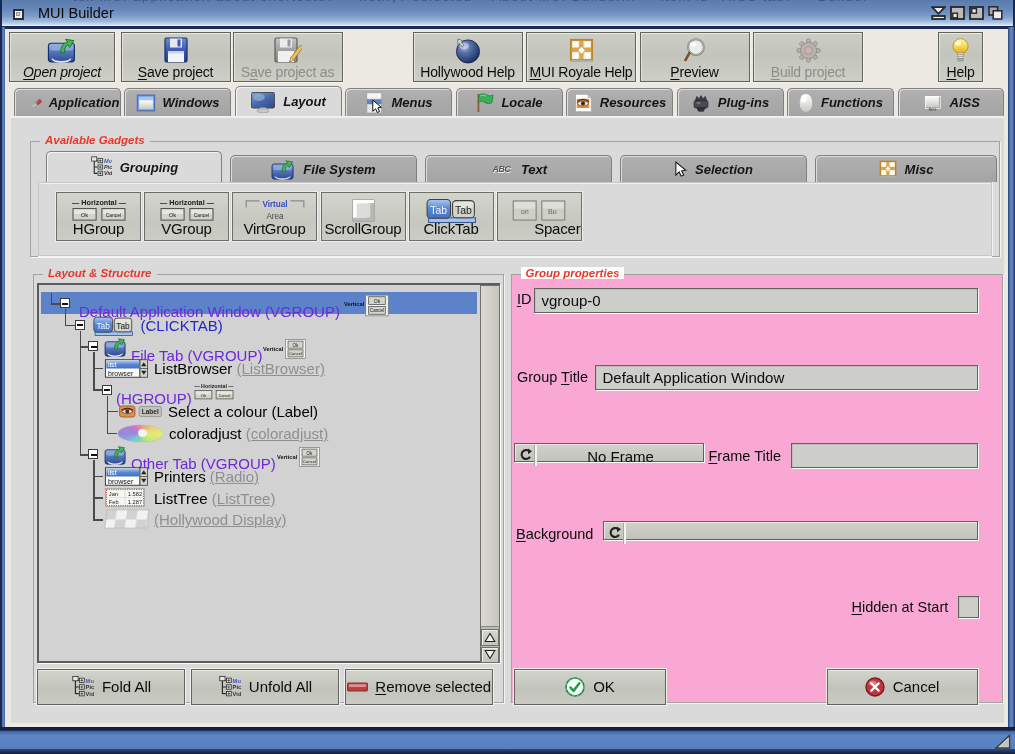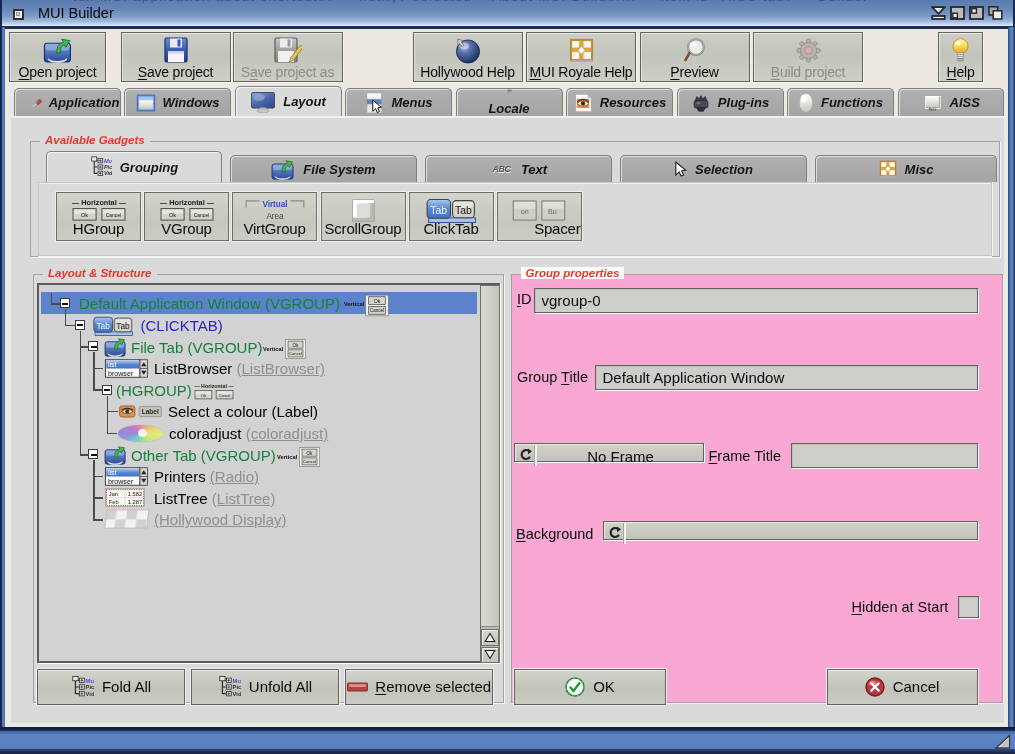--- a/index.html
+++ b/index.html
@@ -41,21 +41,21 @@
 .gbtn .gl { position:absolute; bottom:3px; left:0; right:0; letter-spacing:-0.2px; }
 .gbtn .gi { position:absolute; top:4px; left:0; right:0; height:26px; display:flex; justify-content:center; align-items:center; }
 .field { position:absolute; height:25px; background:#cdcdca; border:1px solid #62625e; box-shadow:1px 1px 0 #fafaf8, inset 1px 1px 0 #bebebb; font-size:15px; color:#0c0c0c; padding:3px 0 0 7px; }
 .flab { position:absolute; font-size:14.5px; color:#0c0c0c; }
 .cycle { position:absolute; height:19px; background:linear-gradient(to bottom,#d2d2ca,#c2c2bc); border:1px solid #60605c; box-shadow:1px 1px 0 #fafaf8, inset 1px 1px 0 #eaeae4; font-size:15px; color:#0c0c0c; }
 .cycic { position:absolute; left:2px; top:1px; width:17px; height:19px; display:flex; align-items:center; justify-content:center; }
 .cycsep { position:absolute; left:20px; top:1px; width:1.5px; height:21px; background:#f2f2ee; box-shadow:-1px 0 0 #a8a8a2; }
 .cyctxt { position:absolute; left:23px; right:0; top:3.5px; text-align:center; }
 .bbtn { position:absolute; height:36px; background:linear-gradient(to bottom,#d2d3cb 0%,#c2c3bb 55%,#cacbc3 100%); border:1px solid #63635d;
   box-shadow:inset 0 1px 0 #ebebe5, 0 0 0 1px #f2f0ea; font-size:15px; color:#0c0c0c; display:flex; align-items:center; justify-content:center; gap:8px; }
-.red { color:#15803d; } .blu { color:#2525c8; } .gry { color:#8f8f8f; text-decoration:underline; }
+.red { color:#6d28d9;margin-top:8px; } .blu { color:#2525c8; } .gry { color:#8f8f8f; text-decoration:underline; }
 .ebox { position:absolute; width:10px; height:10px; background:#fff; border:1px solid #3a3a3a; z-index:3; }
 .ebox:after { content:""; position:absolute; left:1.5px; top:3.5px; width:6px; height:2px; background:#111; }
 .tline { position:absolute; background:#4a4a4a; }
 .sbarrow { position:absolute; left:0; width:19px; height:17px; background:linear-gradient(#d6d6ce,#c4c4bc); border:1px solid #70706a; box-shadow:inset 1px 1px 0 #eeeee8; display:flex; align-items:center; justify-content:center; }
 </style>
 </head>
 <body>
 <svg width="0" height="0" style="position:absolute">
 <defs>
 <linearGradient id="gdrv" x1="0" y1="0" x2="0" y2="1">
@@ -367,21 +367,21 @@
   </svg>
 <svg class="abs wgad" style="left:969px" viewBox="0 0 15 14">
     <rect x="1" y="1" width="13" height="12" fill="#bcbcbc" stroke="#26262a" stroke-width="1.8"></rect>
     <rect x="2.8" y="2.6" width="4.6" height="4.6" fill="#ececec" stroke="#26262a" stroke-width="1.4"></rect>
   </svg>
 <svg class="abs wgad" style="left:988px" viewBox="0 0 15 14">
     <rect x="1" y="0.8" width="8.6" height="8.2" fill="#a8a8a8" stroke="#26262a" stroke-width="1.5"></rect>
     <rect x="5.2" y="4.8" width="8.6" height="8.2" fill="#ececec" stroke="#26262a" stroke-width="1.5"></rect>
   </svg>
 
-<div class="abs tbtn" style="left:9px; width:97px;">
+<div class="abs tbtn" style="left:9px; width:106px;font-style:italic;">
     <div class="ic">
       <svg width="30" height="26">
         <use href="#drive"></use>
       </svg>
     </div>
     <div class="lb"><u>O</u>pen project</div>
   </div>
 <div class="abs tbtn" style="left:120.5px; width:110px;">
     <div class="ic">
       <svg width="24" height="26">
@@ -456,21 +456,21 @@
       <use href="#monitor"></use>
     </svg>
     <span>Layout</span>
   </div>
 <div class="abs tab" style="left:345px; width:107px;">
     <svg width="20" height="22">
       <use href="#menuicon"></use>
     </svg>
     <span>Menus</span>
   </div>
-<div class="abs tab" style="left:455.5px; width:107px;flex-direction:column;">
+<div class="abs tab" style="left:455.5px; width:107px;">
     <svg width="19" height="21">
       <use href="#flag"></use>
     </svg>
     <span>Locale</span>
   </div>
 <div class="abs tab" style="left:566px; width:107px;">
     <svg width="20" height="20">
       <use href="#eyeres"></use>
     </svg>
     <span>Resources</span>

